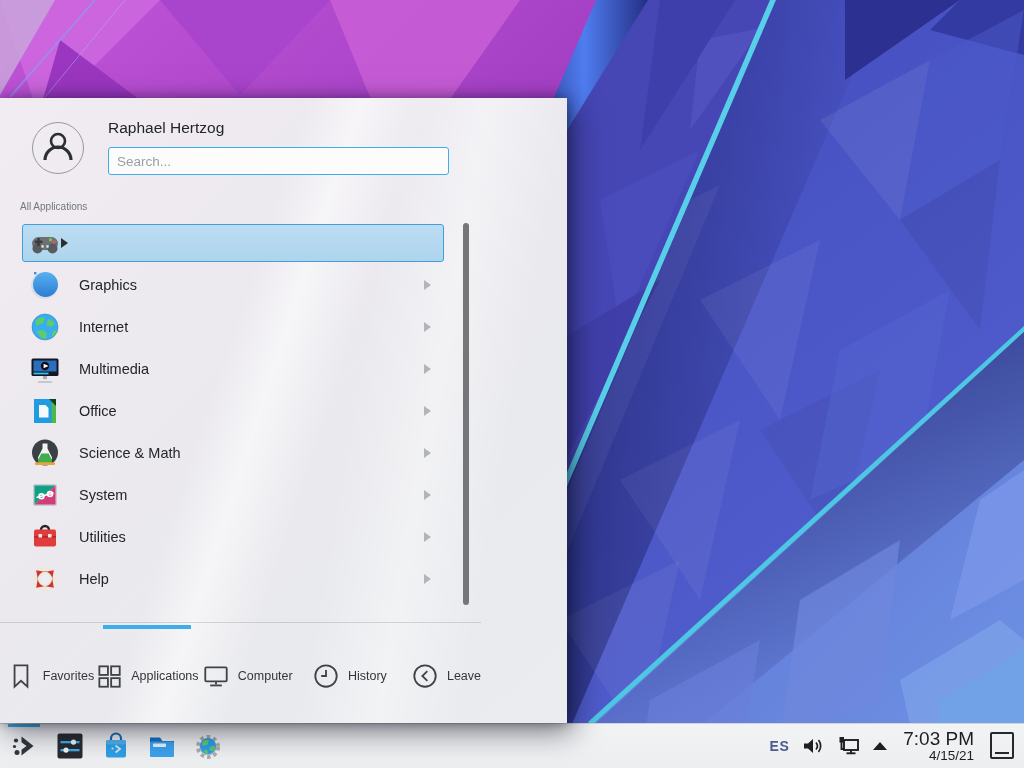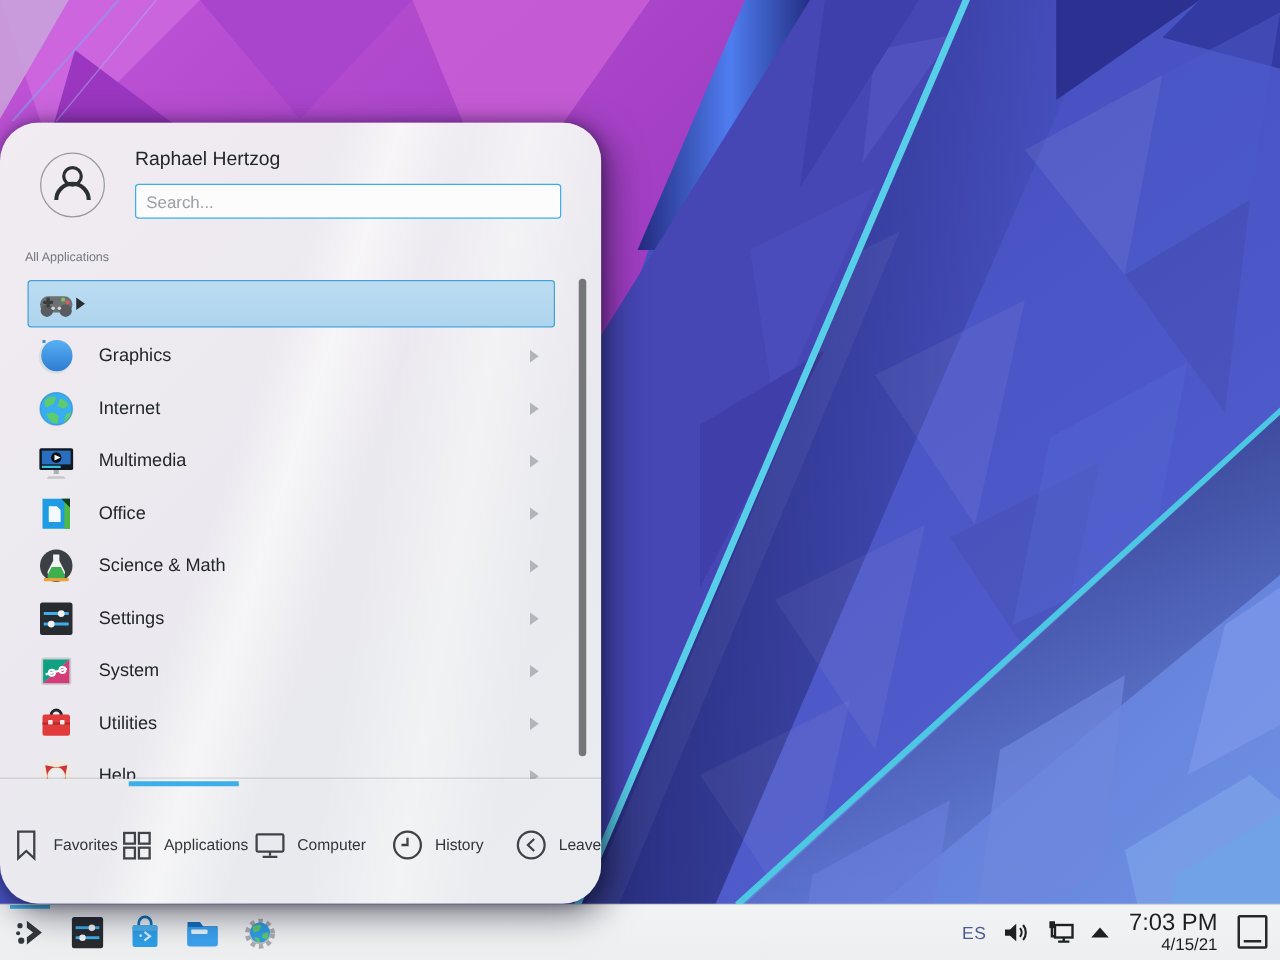--- a/index.html
+++ b/index.html
@@ -4,27 +4,26 @@
 <style>
   * { margin:0; padding:0; box-sizing:border-box; }
   html,body { width:1024px; height:768px; overflow:hidden; }
   body { position:relative; font-family:"Liberation Sans", sans-serif; background:#444cc0; }
 
   
   .wallpaper { position:absolute; inset:0; z-index:0; }
 
   
   .menu {
-    position:absolute; left:0; top:98px; width:481px; height:625px; z-index:5;
+    position:absolute; left:0; top:98px; width:567px; height:625px; z-index:5;
     background:
       linear-gradient(108deg, rgba(255,255,255,0) 40%, rgba(255,255,255,.55) 47%, rgba(255,255,255,0) 56%),
       linear-gradient(100deg, rgba(255,255,255,0) 60%, rgba(255,255,255,.4) 72%, rgba(255,255,255,0) 84%),
       linear-gradient(135deg, #f1ecf1 0%, #ece9ef 35%, #e9eaee 70%, #ebecef 100%);
     box-shadow: 6px 8px 28px rgba(10,10,30,.55), 0 0 10px rgba(10,10,30,.35);
-    border-radius: 31px;
   }
   .menu-header { position:absolute; left:0; top:0; width:100%; height:88px; }
   .avatar {
     position:absolute; left:32px; top:24px; width:52px; height:52px; border-radius:50%;
     border:1px solid #97999c; display:flex; align-items:center; justify-content:center;
   }
   .user-name { position:absolute; left:108px; top:21px; font-size:15.5px; color:#232627; }
   .search-box {
     position:absolute; left:108px; top:49px; width:341px; height:28px;
     border:1px solid #3daee9; border-radius:3px; background:#fcfcfc;
@@ -66,21 +65,21 @@
   .taskbar {
     position:absolute; left:0; bottom:0; width:1024px; height:45px; z-index:4;
     background:linear-gradient(180deg,#f2f3f4 0%, #edeef0 100%);
     border-top:1px solid #d3d4d6;
     display:flex; align-items:center;
   }
   .launchers { display:flex; align-items:center; gap:16px; padding-left:9px; }
   .launcher { width:30px; height:30px; position:relative; }
   .task-active-line { position:absolute; left:8px; top:0px; width:32px; height:3px; background:#3daee9; }
   .tray { margin-left:auto; display:flex; align-items:center; gap:12px; padding-right:8px; }
-  .kbd-layout { font-size:14px; font-weight:normal; color:#4a5a8f; letter-spacing:.5px; }
+  .kbd-layout { font-size:14px; font-weight:bold; color:#4a5a8f; letter-spacing:.5px; }
   .tray-icon { width:24px; height:24px; }
   .caret-up { width:0; height:0; border-left:7px solid transparent; border-right:7px solid transparent;
               border-bottom:8px solid #1d2022; }
   .clock { text-align:right; color:#1c1f21; line-height:1.05; margin:0 4px; }
   .clock-time { font-size:19px; }
   .clock-date { font-size:13.5px; }
   .show-desktop { width:24px; height:27px; border:2px solid #26292c; border-radius:2px; position:relative; margin-right:2px; }
   .show-desktop::after { content:""; position:absolute; left:3px; right:3px; bottom:3px; height:2px; background:#26292c; }
 </style>
 </head>
@@ -263,33 +262,20 @@
           <circle cx="16" cy="15.5" r="13" fill="#3b4045"></circle>
           <path d="M13.5 6.5 h5 v5 l4.3 8.5 a2.2 2.2 0 0 1 -2 3.2 h-9.6 a2.2 2.2 0 0 1 -2 -3.2 l4.3 -8.5 z" fill="#f2f3f4"></path>
           <path d="M12.3 16.5 l-3.1 6.3 a2.2 2.2 0 0 0 2 3.2 h9.6 a2.2 2.2 0 0 0 2 -3.2 l-3.1 -6.3 z" fill="#3fae4c"></path>
           <rect x="6" y="25.3" width="20" height="2.6" rx="1" fill="#e8a33d"></rect>
         </svg>
         <span class="row-lbl">Science &amp; Math</span>
         <span class="arrow"></span>
       </div>
     </div>
 
-    <div class="row">
-      <div class="row-box">
-        <svg class="row-icon" viewBox="0 0 32 32">
-          <rect x="3" y="3" width="26" height="26" rx="2" fill="#282c31"></rect>
-          <rect x="6" y="10.6" width="20" height="2.4" fill="#3daee9"></rect>
-            <circle cx="20" cy="11.8" r="2.7" fill="#f2f3f4"></circle>
-          <rect x="6" y="19" width="20" height="2.4" fill="#3daee9"></rect>
-            <circle cx="12" cy="20.2" r="2.7" fill="#f2f3f4"></circle>
-        </svg>
-        <span class="row-lbl">Settings</span>
-        <span class="arrow"></span>
-      </div>
-    </div>
 
     <div class="row">
       <div class="row-box">
         <svg class="row-icon" viewBox="0 0 32 32">
           <rect x="4" y="5" width="24" height="22" rx="2" fill="#c9cdd0"></rect>
           <polygon points="5.5,6.5 26.5,6.5 5.5,25.5" fill="#12a085"></polygon>
           <polygon points="26.5,6.5 26.5,25.5 5.5,25.5" fill="#d23c78"></polygon>
           <line x1="7.5" y1="18.5" x2="24.5" y2="14" stroke="#ffffff" stroke-width="1.8"></line>
           <circle cx="12.5" cy="17.2" r="2.4" fill="none" stroke="#ffffff" stroke-width="1.7"></circle>
           <circle cx="21" cy="15" r="2.4" fill="none" stroke="#ffffff" stroke-width="1.7"></circle>

